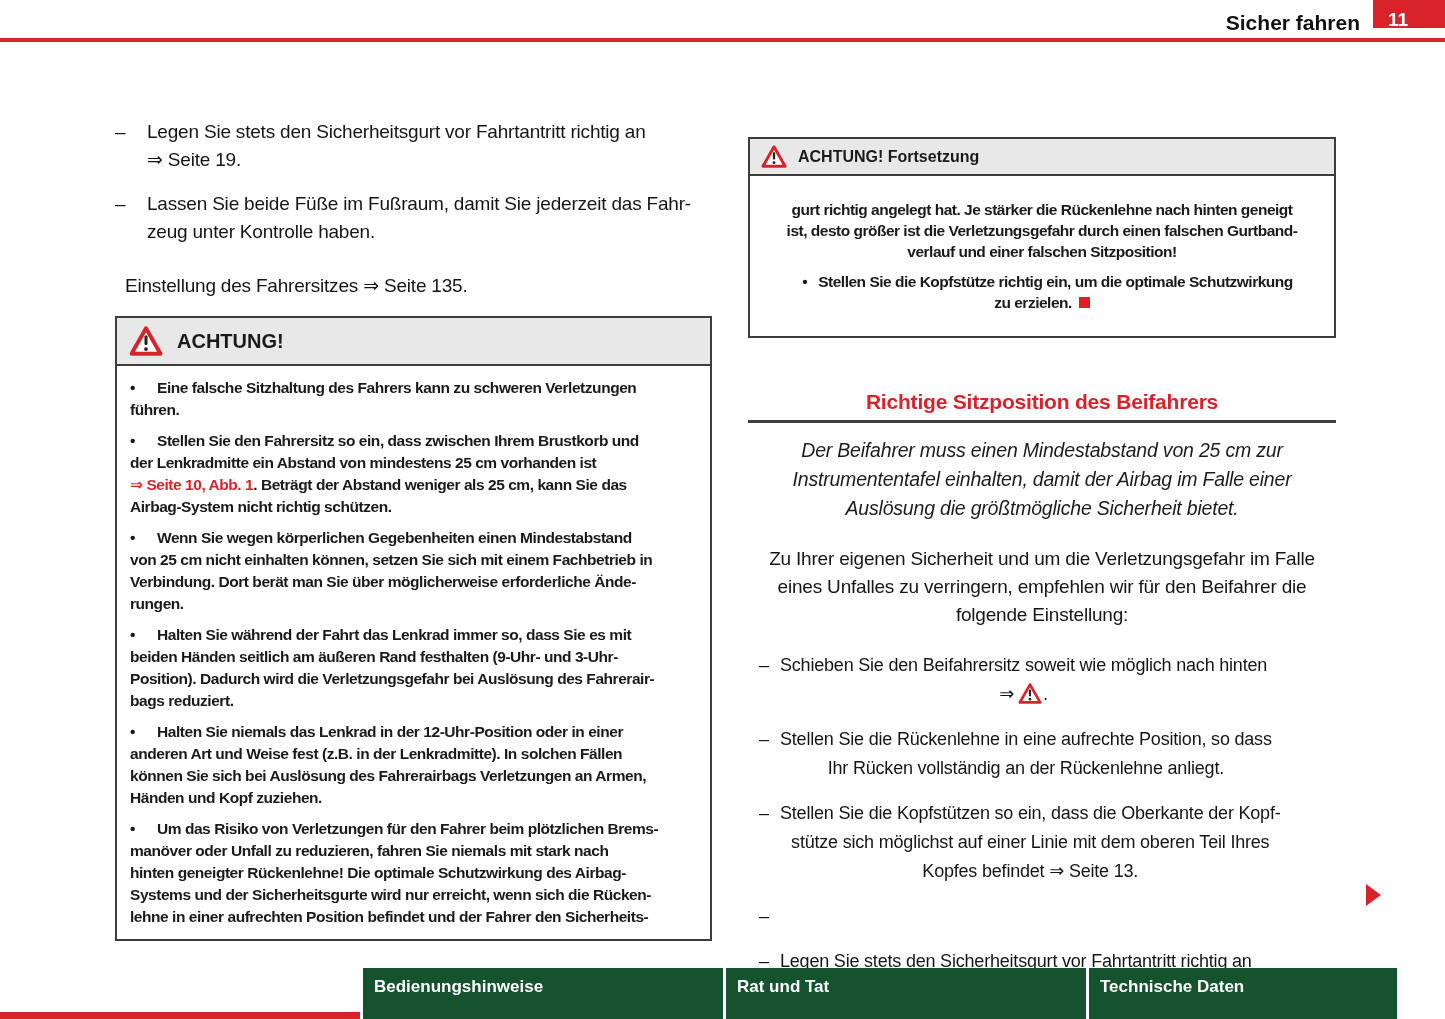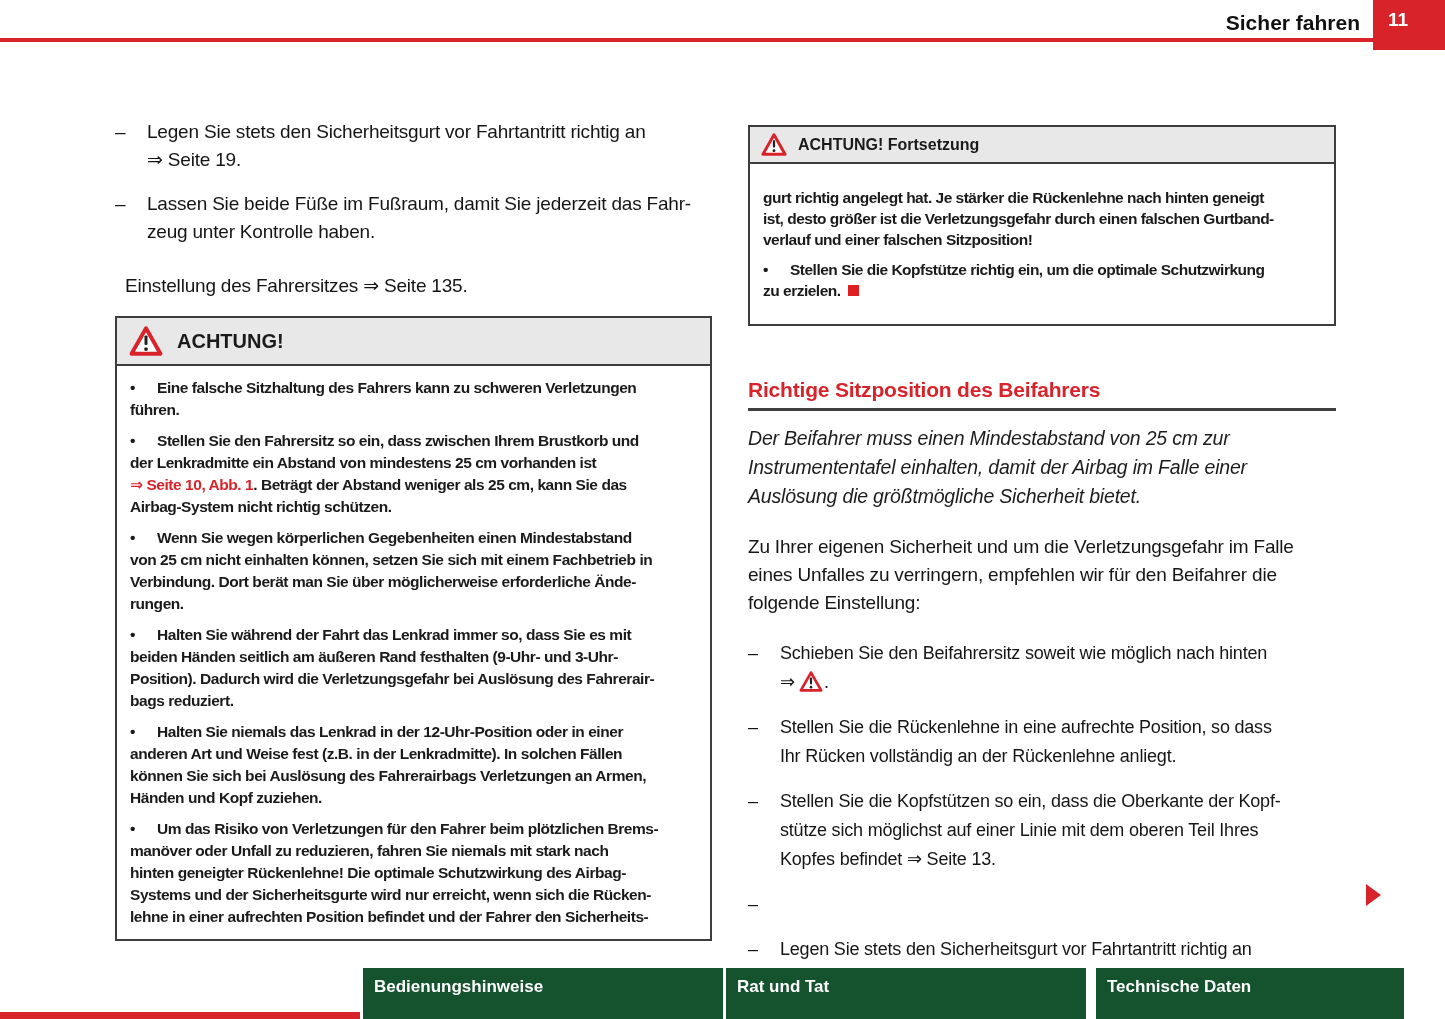--- a/index.html
+++ b/index.html
@@ -5,31 +5,31 @@
   html,body{margin:0;padding:0;background:#ffffff;}
   .page{
     position:relative;width:1445px;height:1019px;background:#ffffff;overflow:hidden;
     font-family:"Liberation Sans","DejaVu Sans",sans-serif;color:#151515;
   }
   
   .header-title{
     position:absolute;top:11px;right:85px;font-size:21px;font-weight:bold;color:#111;
   }
   .page-number-box{
-    position:absolute;top:0;right:0;width:72px;height:50px;background:#d9232b;
+    position:absolute;top:0;right:0;width:72px;height:28px;background:#d9232b;
   }
   .page-number{
     position:absolute;top:9px;left:15px;color:#ffffff;font-size:19px;font-weight:bold;
   }
   .header-rule{
     position:absolute;top:38px;left:0;width:1445px;height:4px;background:#d9232b;
   }
   
   .left-column{position:absolute;left:115px;top:112px;width:597px;}
-  .right-column{position:absolute;left:748px;top:4px;width:588px;}
+  .right-column{position:absolute;left:748px;top:16px;width:588px;text-align:center;}
   
   .dash-item{display:flex;font-size:19px;line-height:28px;}
   .dash-item .dash{width:32px;flex:0 0 32px;}
   .dash-text{white-space:pre-line;letter-spacing:-0.2px;}
   .rc .dash-item{font-size:18px;line-height:29px;margin-top:16px;}
   .rc .dash-item:first-child{margin-top:0;}
   .plain-par{font-size:19px;line-height:28px;letter-spacing:-0.2px;}
   
   .warn-box{border:2px solid #3d3d3d;background:#ffffff;}
   .warn-header{
@@ -71,21 +71,21 @@
   
   .footer{position:absolute;left:0;bottom:0;width:1445px;height:51px;}
   .footer-tab{
     position:absolute;top:0;height:51px;background:#14532d;color:#ffffff;
     font-size:17px;font-weight:bold;box-sizing:border-box;padding:9px 0 0 11px;
   }
   .footer-tab.active{background:#d9232b;padding-left:32px;margin-top:44px;}
   .tab-1{left:0;width:360px;}
   .tab-2{left:363px;width:360px;}
   .tab-3{left:726px;width:360px;}
-  .tab-4{left:1089px;width:308px;margin-left:7px;}
+  .tab-4{left:1089px;width:308px;}
 </style>
 </head>
 <body>
 
 <div class="page">
 
   <div class="header-title">Sicher fahren</div>
   <div class="page-number-box">
     <div class="page-number">11</div>
   </div>

